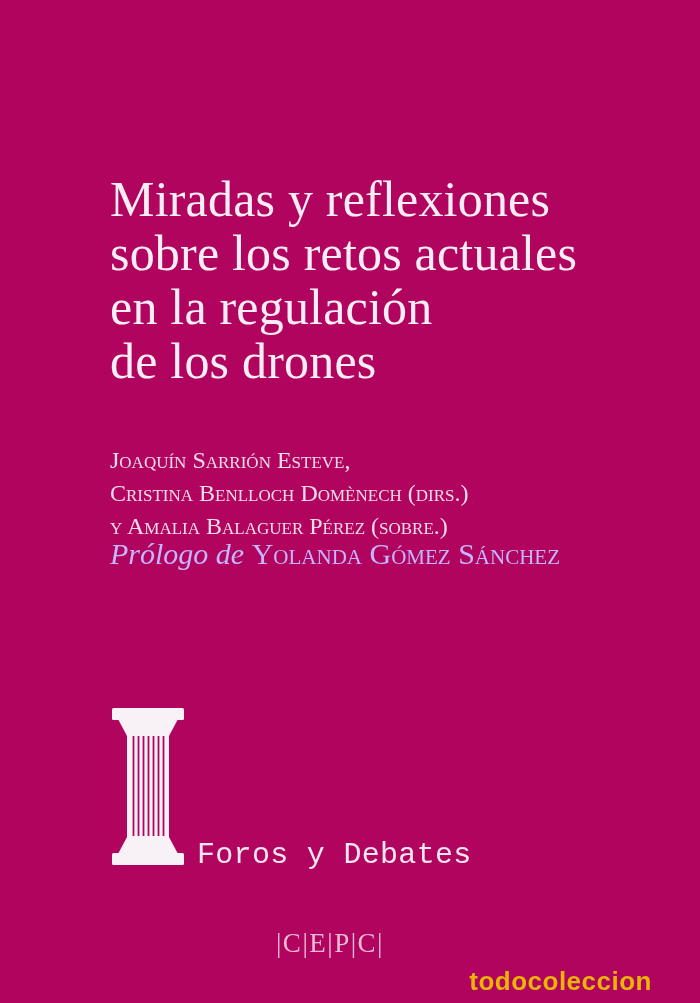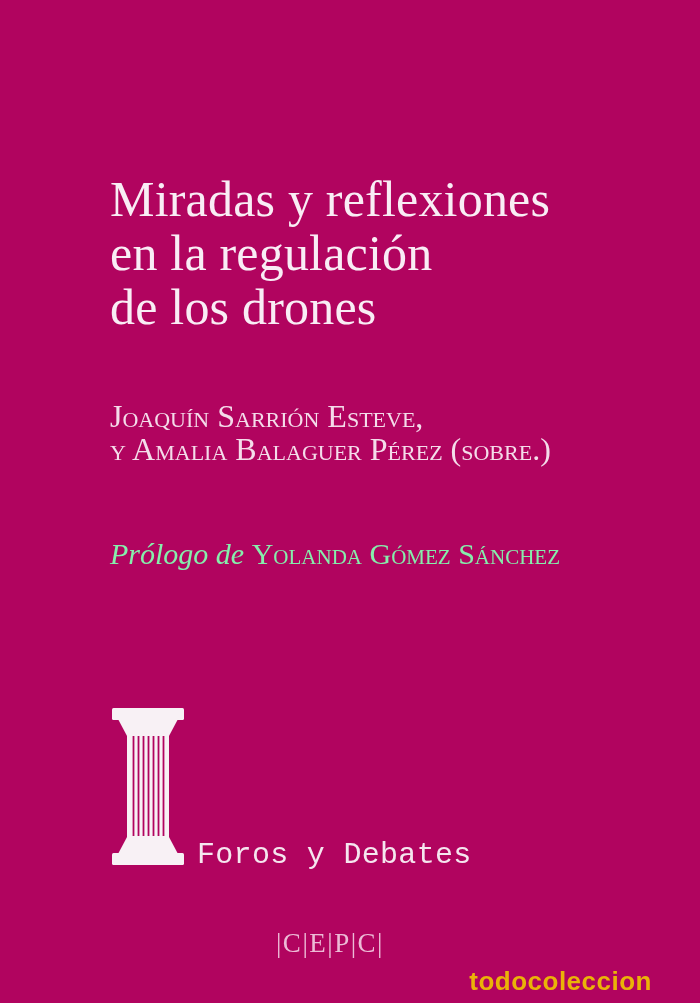--- a/index.html
+++ b/index.html
@@ -20,33 +20,33 @@
     left: 110px;
     top: 172px;
     font-size: 50px;
     line-height: 54px;
     color: #f9edf5;
     letter-spacing: 0.2px;
   }
   .authors-block {
     position: absolute;
     left: 110px;
-    top: 400px;
-    font-size: 32px;
+    top: 444px;
+    font-size: 24px;
     line-height: 33px;
     color: #f4dcea;
     font-variant: small-caps;
   }
   .prologue-line {
     position: absolute;
     left: 110px;
     top: 537px;
     font-size: 30px;
     line-height: 33px;
-    color: #86efac;
+    color: #c4b5fd;
   }
   .prologue-prefix {
     font-style: italic;
   }
   .prologue-name {
     font-variant: small-caps;
   }
   .column-icon {
     position: absolute;
     left: 112px;
@@ -88,26 +88,28 @@
     letter-spacing: 0.5px;
   }
 </style>
 </head>
 <body>
 
 <div class="cover">
 
   <div class="title-block">
     <div>Miradas y reflexiones</div>
+    <div>sobre los retos actuales</div>
     <div>en la regulación</div>
     <div>de los drones</div>
   </div>
 
   <div class="authors-block">
     <div>Joaquín Sarrión Esteve,</div>
+    <div>Cristina Benlloch Domènech (dirs.)</div>
     <div>y Amalia Balaguer Pérez (sobre.)</div>
   </div>
 
   <div class="prologue-line">
     <span class="prologue-prefix">Prólogo de </span><span class="prologue-name">Yolanda Gómez Sánchez</span>
   </div>
 
   <svg class="column-icon" viewBox="0 0 72 157" xmlns="http://www.w3.org/2000/svg" aria-hidden="true">
 
     <rect x="0" y="0" width="72" height="12" rx="1.5" fill="#f8f1f5"></rect>

